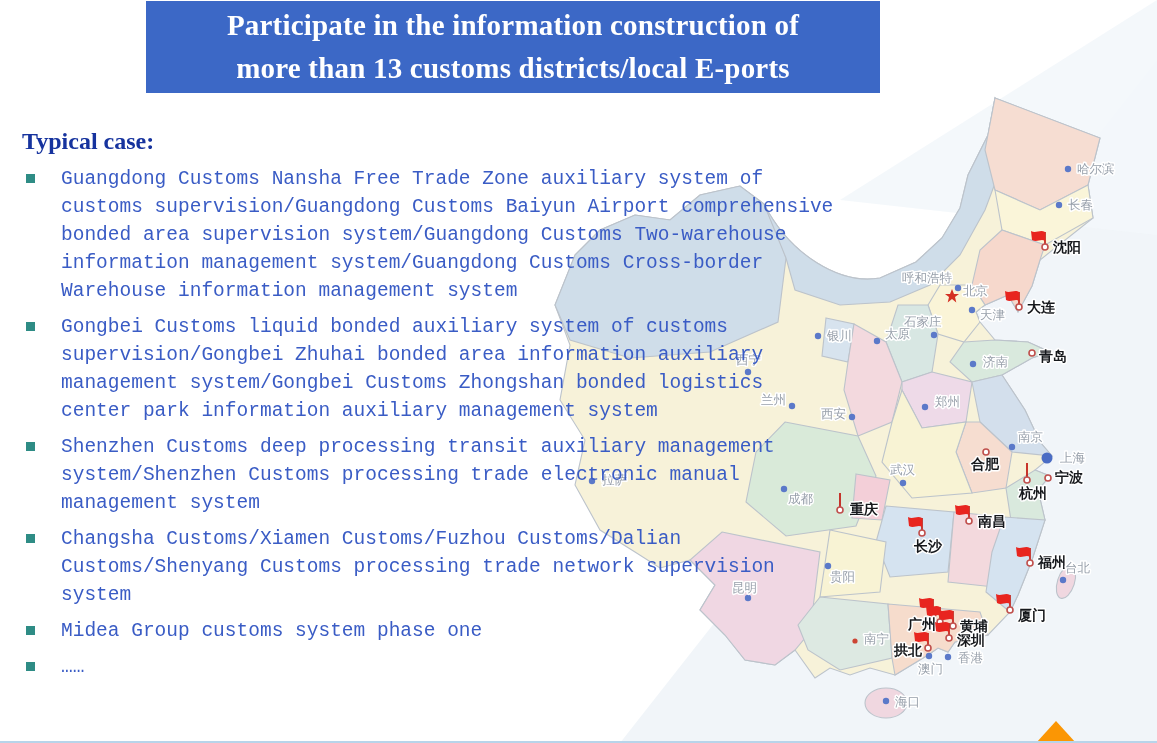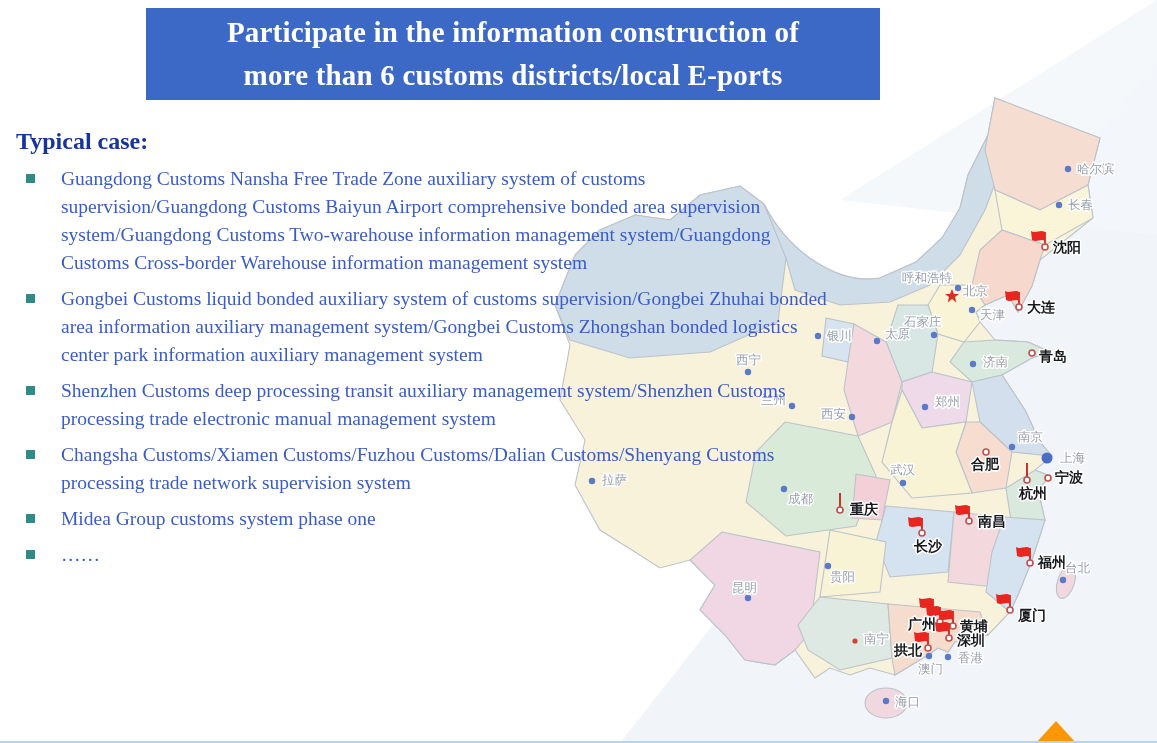--- a/index.html
+++ b/index.html
@@ -14,34 +14,34 @@
   }
   html,body{margin:0;padding:0;}
   body{
     width:1157px;height:743px;position:relative;overflow:hidden;
     background:#ffffff;
     font-family:"Liberation Serif", serif;
   }
   .bg-band{position:absolute;left:0;top:0;width:1157px;height:743px;z-index:0;}
   .map-wrap{position:absolute;left:540px;top:90px;width:617px;height:653px;z-index:1;}
   .header-banner{
-    position:absolute;left:146px;top:8px;width:734px;height:92px;
+    position:absolute;left:146px;top:1px;width:734px;height:92px;
     background:var(--header-bg);color:var(--header-text);
     display:flex;flex-direction:column;justify-content:center;align-items:center;
     text-align:center;font-weight:bold;font-size:29px;line-height:1.5;
     z-index:3;letter-spacing:0.2px;
   }
   .section-label{
-    position:absolute;left:16px;top:128px;z-index:3;
+    position:absolute;left:22px;top:128px;z-index:3;
     font-size:24px;font-weight:bold;color:var(--section-color);
   }
   .bullets{
     position:absolute;left:22px;top:165px;width:812px;z-index:2;
   }
-  .bullet{display:flex;margin-bottom:8px;}
+  .bullet{display:flex;margin-bottom:8px;font-family:Liberation Mono, monospace;}
   .bullet .sq{
     width:9px;height:9px;background:var(--bullet-square);
     margin:9px 0 0 4px;flex:none;
   }
   .bullet .txt{
     margin-left:26px;font-size:19.5px;line-height:28px;color:var(--bullet-text);
     width:780px;
   }
   .next-arrow{
     position:absolute;left:1036px;top:721px;width:0;height:0;z-index:4;
@@ -205,21 +205,21 @@
       <text x="354" y="565" class="map-label-dark">拱北</text>
       <circle cx="389" cy="566" r="3.2" fill="#5b79c9"></circle>
       <text x="378" y="583" class="map-label-gray">澳门</text>
       <circle cx="346" cy="611" r="3.2" fill="#5b79c9"></circle>
       <text x="355" y="616" class="map-label-gray">海口</text>
     </g>
 </svg>
 
 <div class="header-banner">
   <div>Participate in the information construction of</div>
-  <div>more than 6 customs districts/local E-ports</div>
+  <div>more than 13 customs districts/local E-ports</div>
 </div>
 
 <div class="section-label">Typical case:</div>
 
 <div class="bullets" id="bullets">
   <div class="bullet">
     <span class="sq"></span>
     <span class="txt">Guangdong Customs Nansha Free Trade Zone auxiliary system of customs supervision/Guangdong Customs Baiyun Airport comprehensive bonded area supervision system/Guangdong Customs Two-warehouse information management system/Guangdong Customs Cross-border Warehouse information management system</span>
   </div>
 

